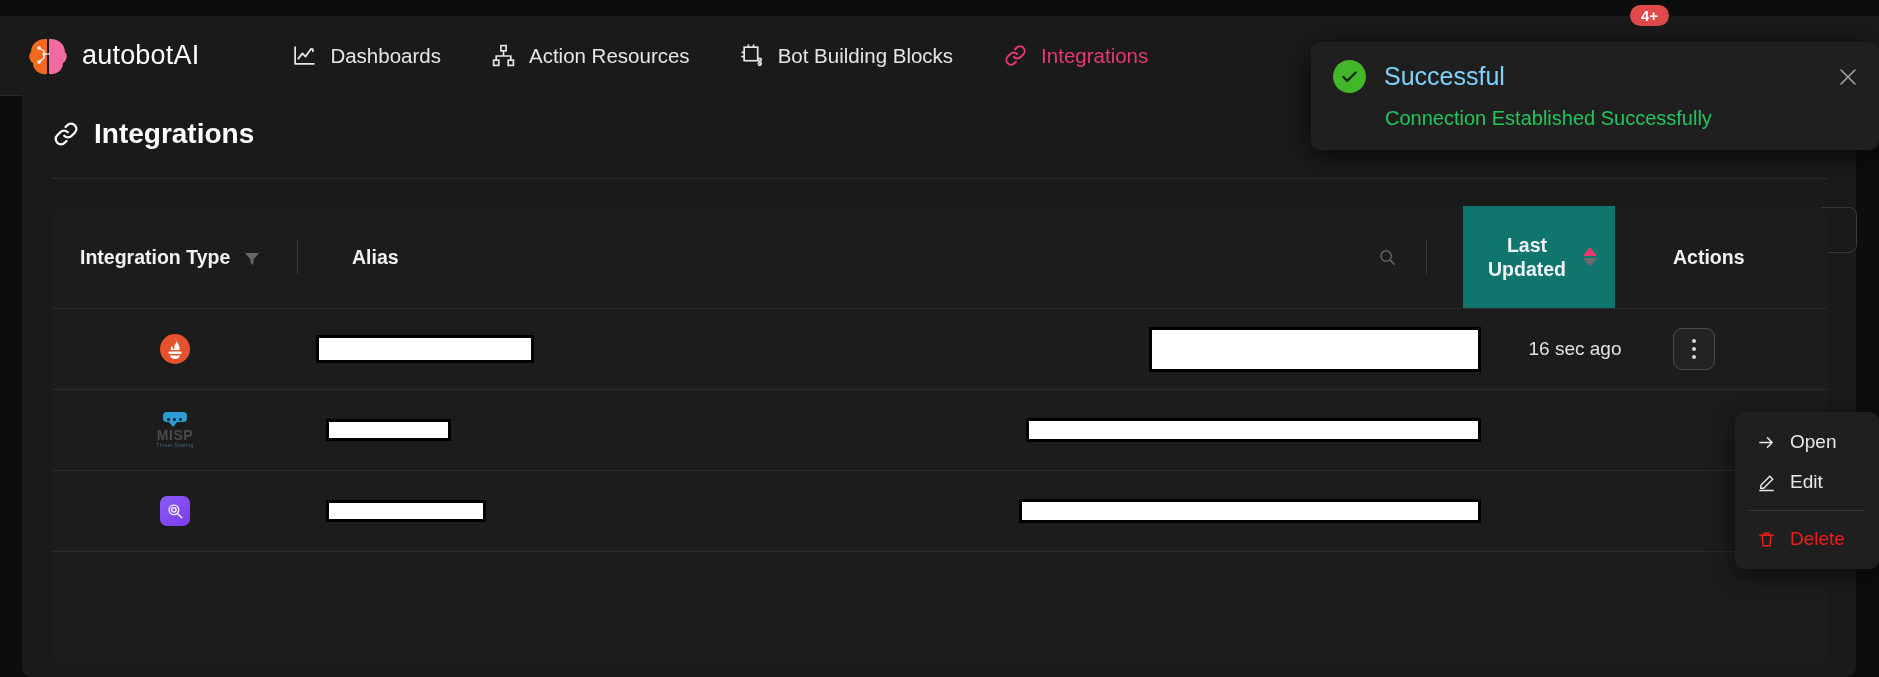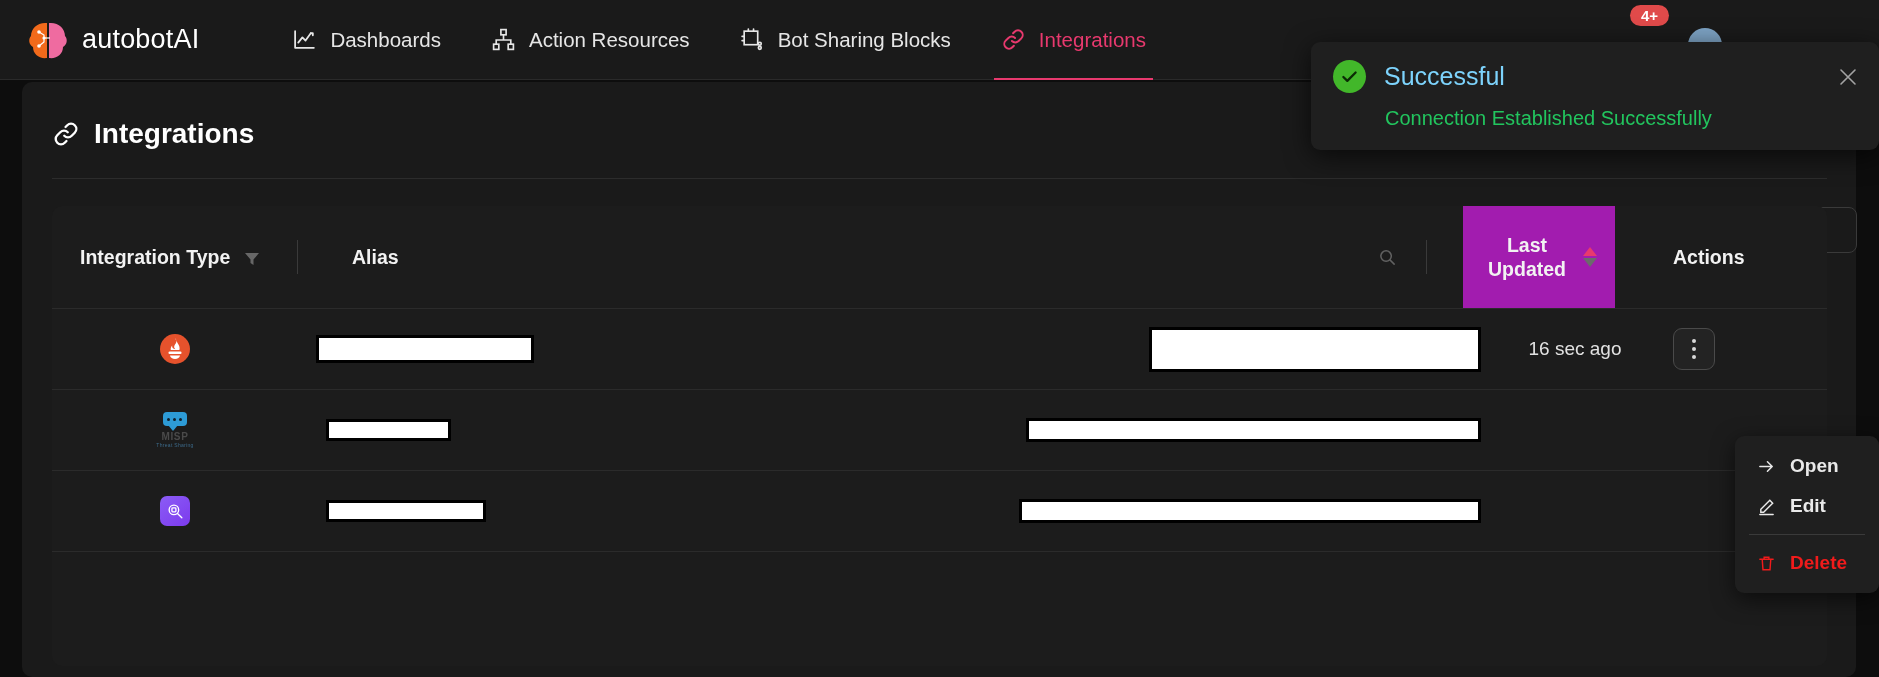--- a/index.html
+++ b/index.html
@@ -6,21 +6,21 @@
   html, body {
     width: 1879px; height: 677px;
     background: #0d0d0d;
     font-family: "Liberation Sans", sans-serif;
     overflow: hidden;
   }
   body { position: relative; }
 
   
   .topnav {
-    position: absolute; top: 0; left: 0; width: 1879px; height: 80px;
+    position: absolute; top: 16px; left: 0; width: 1879px; height: 80px;
     background: #1a1a1a;
     border-bottom: 1px solid #2a2a2a;
     display: flex; align-items: center;
   }
   .brand { display: flex; align-items: center; margin-left: 26px; gap: 12px; }
   .brand-logo { width: 44px; height: 44px; position: relative; }
   .brand-name { font-size: 27px; color: #ffffff; font-weight: 400; letter-spacing: .2px; }
 
   .navitems { display: flex; align-items: center; margin-left: 68px; gap: 0; height: 80px; }
   .navitem {
@@ -83,21 +83,21 @@
     position: relative; padding: 0 18px;
   }
   .th .vsep {
     position: absolute; right: 0; top: 34px; height: 34px; width: 1px; background: #3a3a3a;
   }
   .th-type  { width: 246px; padding-left: 28px; }
   .th-alias { flex: 1; }
   .th-tags  { width: 118px; }
   .th-acct  { flex: 1; }
   .th-last  {
-    width: 152px; background: #a21caf; justify-content: center; text-align: center;
+    width: 152px; background: #0f766e; justify-content: center; text-align: center;
     line-height: 1.25;
   }
   .th-actions { width: 176px; justify-content: flex-start; padding-left: 22px; }
   .filter-icon { margin-left: 14px; width: 16px; height: 16px; opacity: .6; }
   .search-icon-th { width: 19px; height: 19px; opacity: .55; margin-left: auto; margin-right: 12px; }
   .person-icon-th { width: 20px; height: 20px; opacity: .55; margin-left: auto; margin-right: 6px; }
   .sortbox { display: inline-flex; flex-direction: column; margin-left: 10px; gap: 2px; }
   .sort-up   { width: 0; height: 0; border-left: 7px solid transparent; border-right: 7px solid transparent; border-bottom: 9px solid #e8396e; }
   .sort-down { width: 0; height: 0; border-left: 7px solid transparent; border-right: 7px solid transparent; border-top: 9px solid #6b6b6b; }
 
@@ -118,32 +118,31 @@
     align-items: center; justify-content: center; gap: 4px; cursor: pointer;
   }
   .kebab-dot { width: 4px; height: 4px; border-radius: 50%; background: #d8d8d8; }
 
   .icon-prom { width: 32px; height: 32px; }
   .icon-misp { width: 46px; height: 36px; display:flex; flex-direction:column; align-items:center; }
   .misp-bubble { width: 24px; height: 17px; background: #2d9bd6; border-radius: 4px; position: relative; }
   .misp-bubble::after { content:""; position:absolute; left:5px; bottom:-5px; border-left:5px solid transparent; border-right:5px solid transparent; border-top:6px solid #2d9bd6; }
   .misp-dots { position:absolute; top:6px; left:4px; display:flex; gap:3px; }
   .misp-dot { width:3px; height:3px; border-radius:50%; background:#0f1f2b; }
-  .misp-t1 { font-size: 10px; color:#4a4a4a; font-weight:bold; letter-spacing:.6px; margin-top:6px; line-height:1;}
+  .misp-t1 { font-size: 14px; color:#4a4a4a; font-weight:bold; letter-spacing:.6px; margin-top:6px; line-height:1;}
   .misp-t2 { font-size: 5px; color:#3c6a8a; letter-spacing:.3px; line-height:1; margin-top:1px;}
   .icon-purple { width: 30px; height: 30px; border-radius: 7px; background: linear-gradient(140deg,#8b5cf6,#7c3aed); display:flex; align-items:center; justify-content:center; }
 
   
   .ctxmenu {
-    position: absolute; top: 436px; left: 1735px;
+    position: absolute; top: 412px; left: 1735px;
     width: 144px; background: #1f1f1f;
     border-radius: 9px; padding: 10px 0;
     box-shadow: 0 6px 22px rgba(0,0,0,.6);
     z-index: 20;
-    font-weight: bold;
   }
   .ctxitem {
     display: flex; align-items: center; gap: 14px;
     padding: 9px 0 9px 22px; color: #e9e9e9; font-size: 19px; cursor: pointer;
   }
   .ctxitem.danger { color: #f01b1b; }
   .ctxicon { width: 19px; height: 19px; flex: 0 0 19px; }
   .ctxdivider { height: 1px; background: #3a3a3a; margin: 8px 14px; }
 
   
@@ -212,21 +211,21 @@
 
     <div class="navitem">
       <span class="navicon">
         <svg viewBox="0 0 24 24" width="25" height="25" fill="none" stroke="#e6e6e6" stroke-width="1.6" stroke-linecap="round">
           <rect x="4" y="4" width="13" height="13"></rect>
           <circle cx="19" cy="16" r="1.4"></circle>
             <circle cx="19" cy="20" r="1.4"></circle>
           <path d="M8 4V2M13 4V2M4 9H2M4 13H2"></path>
         </svg>
       </span>
-      <span>Bot Sharing Blocks</span>
+      <span>Bot Building Blocks</span>
     </div>
 
     <div class="navitem active">
       <span class="navicon">
         <svg viewBox="0 0 24 24" width="25" height="25" fill="none" stroke="#e8396e" stroke-width="1.9" stroke-linecap="round">
           <path d="M10.5 13.5a4.5 4.5 0 006.4 0l2.6-2.6a4.5 4.5 0 10-6.4-6.4l-1.5 1.5"></path>
           <path d="M13.5 10.5a4.5 4.5 0 00-6.4 0l-2.6 2.6a4.5 4.5 0 106.4 6.4l1.5-1.5"></path>
         </svg>
       </span>
       <span>Integrations</span>

